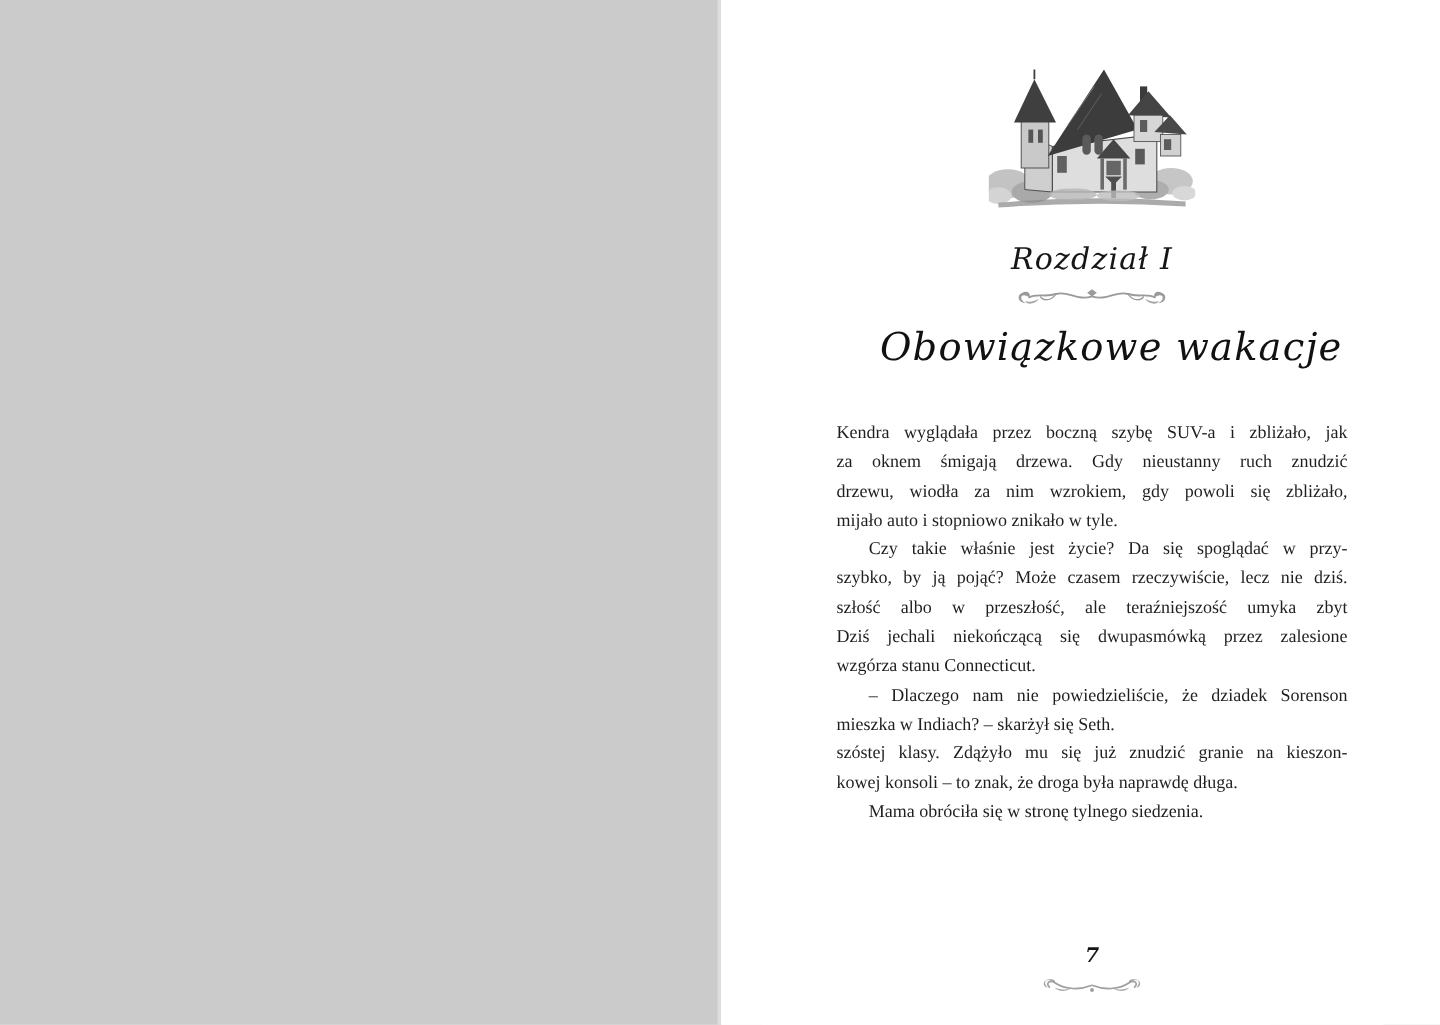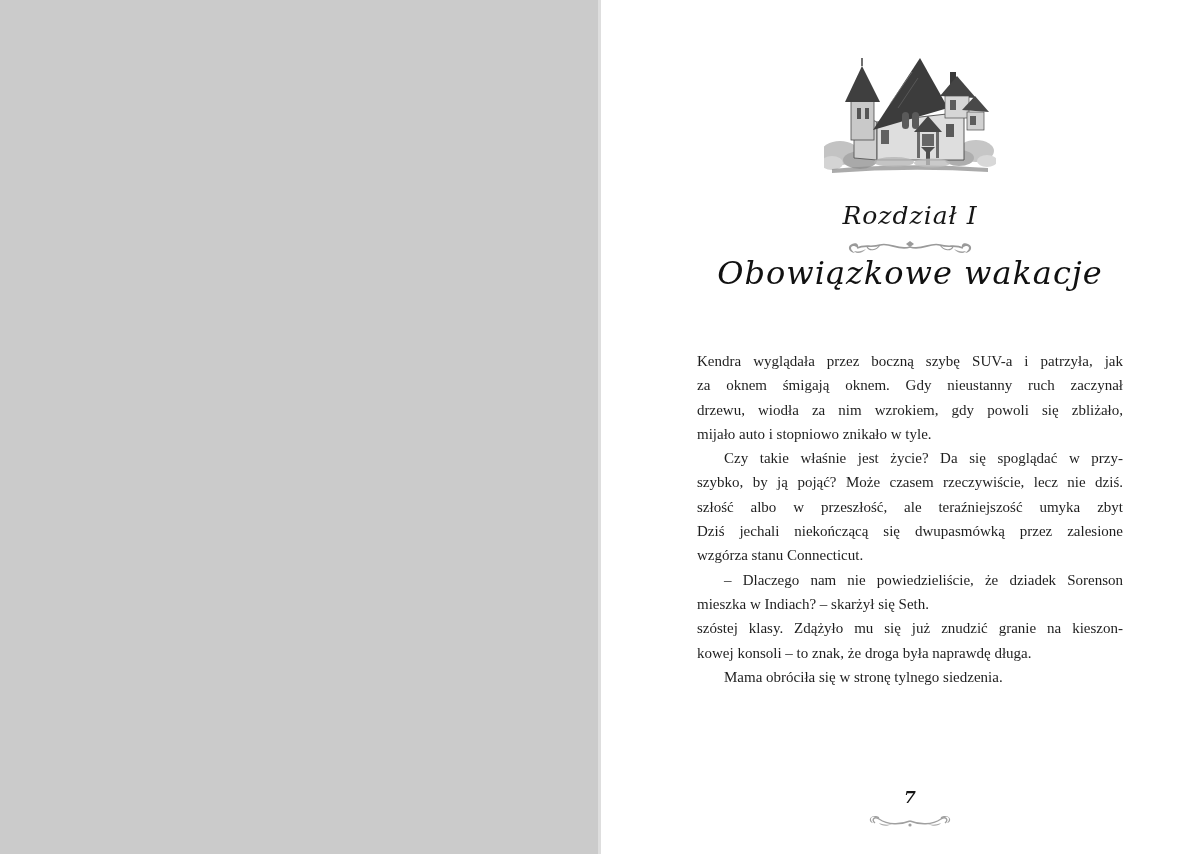--- a/index.html
+++ b/index.html
@@ -44,21 +44,21 @@
   }
   .chapter-title{
     position:absolute;left:96px;top:254px;width:426px;
     text-align:center;
     font-family:"DejaVu Serif", serif;
     font-style:italic;
     font-weight:500;
     font-size:32px;
     letter-spacing:1px;
     color:#111111;
-    margin:0;
+    margin:16px;
   }
   .body-text{
     position:absolute;left:96px;top:349px;width:426px;
     font-size:15px;
     line-height:24.3px;
     color:var(--ink);
   }
   .line{
     text-align:justify;
     text-align-last:justify;
@@ -156,22 +156,22 @@
       </g>
       <use href="#flhalf" transform="translate(128,0) scale(-1,1)"></use>
       <path d="M60 8 L64 5 L68 8 L64 11 Z" fill="#9a9a9a"></path>
     </svg>
   </div>
 
   <h1 class="chapter-title">Obowiązkowe wakacje</h1>
 
   <div class="body-text">
       <div class="para">
-        <div class="line">Kendra wyglądała przez boczną szybę SUV-a i patrzyła, jak</div>
-        <div class="line">za oknem śmigają oknem. Gdy nieustanny ruch zaczynał</div>
+        <div class="line">Kendra wyglądała przez boczną szybę SUV-a i zbliżało, jak</div>
+        <div class="line">za oknem śmigają drzewa. Gdy nieustanny ruch znudzić</div>
         <div class="line">drzewu, wiodła za nim wzrokiem, gdy powoli się zbliżało,</div>
         <div class="line last">mijało auto i stopniowo znikało w tyle.</div>
       </div>
       <div class="para">
         <div class="line indent">Czy takie właśnie jest życie? Da się spoglądać w przy-</div>
         <div class="line">szybko, by ją pojąć? Może czasem rzeczywiście, lecz nie dziś.</div>
         <div class="line">szłość albo w przeszłość, ale teraźniejszość umyka zbyt</div>
         <div class="line">Dziś jechali niekończącą się dwupasmówką przez zalesione</div>
         <div class="line last">wzgórza stanu Connecticut.</div>
       </div>

